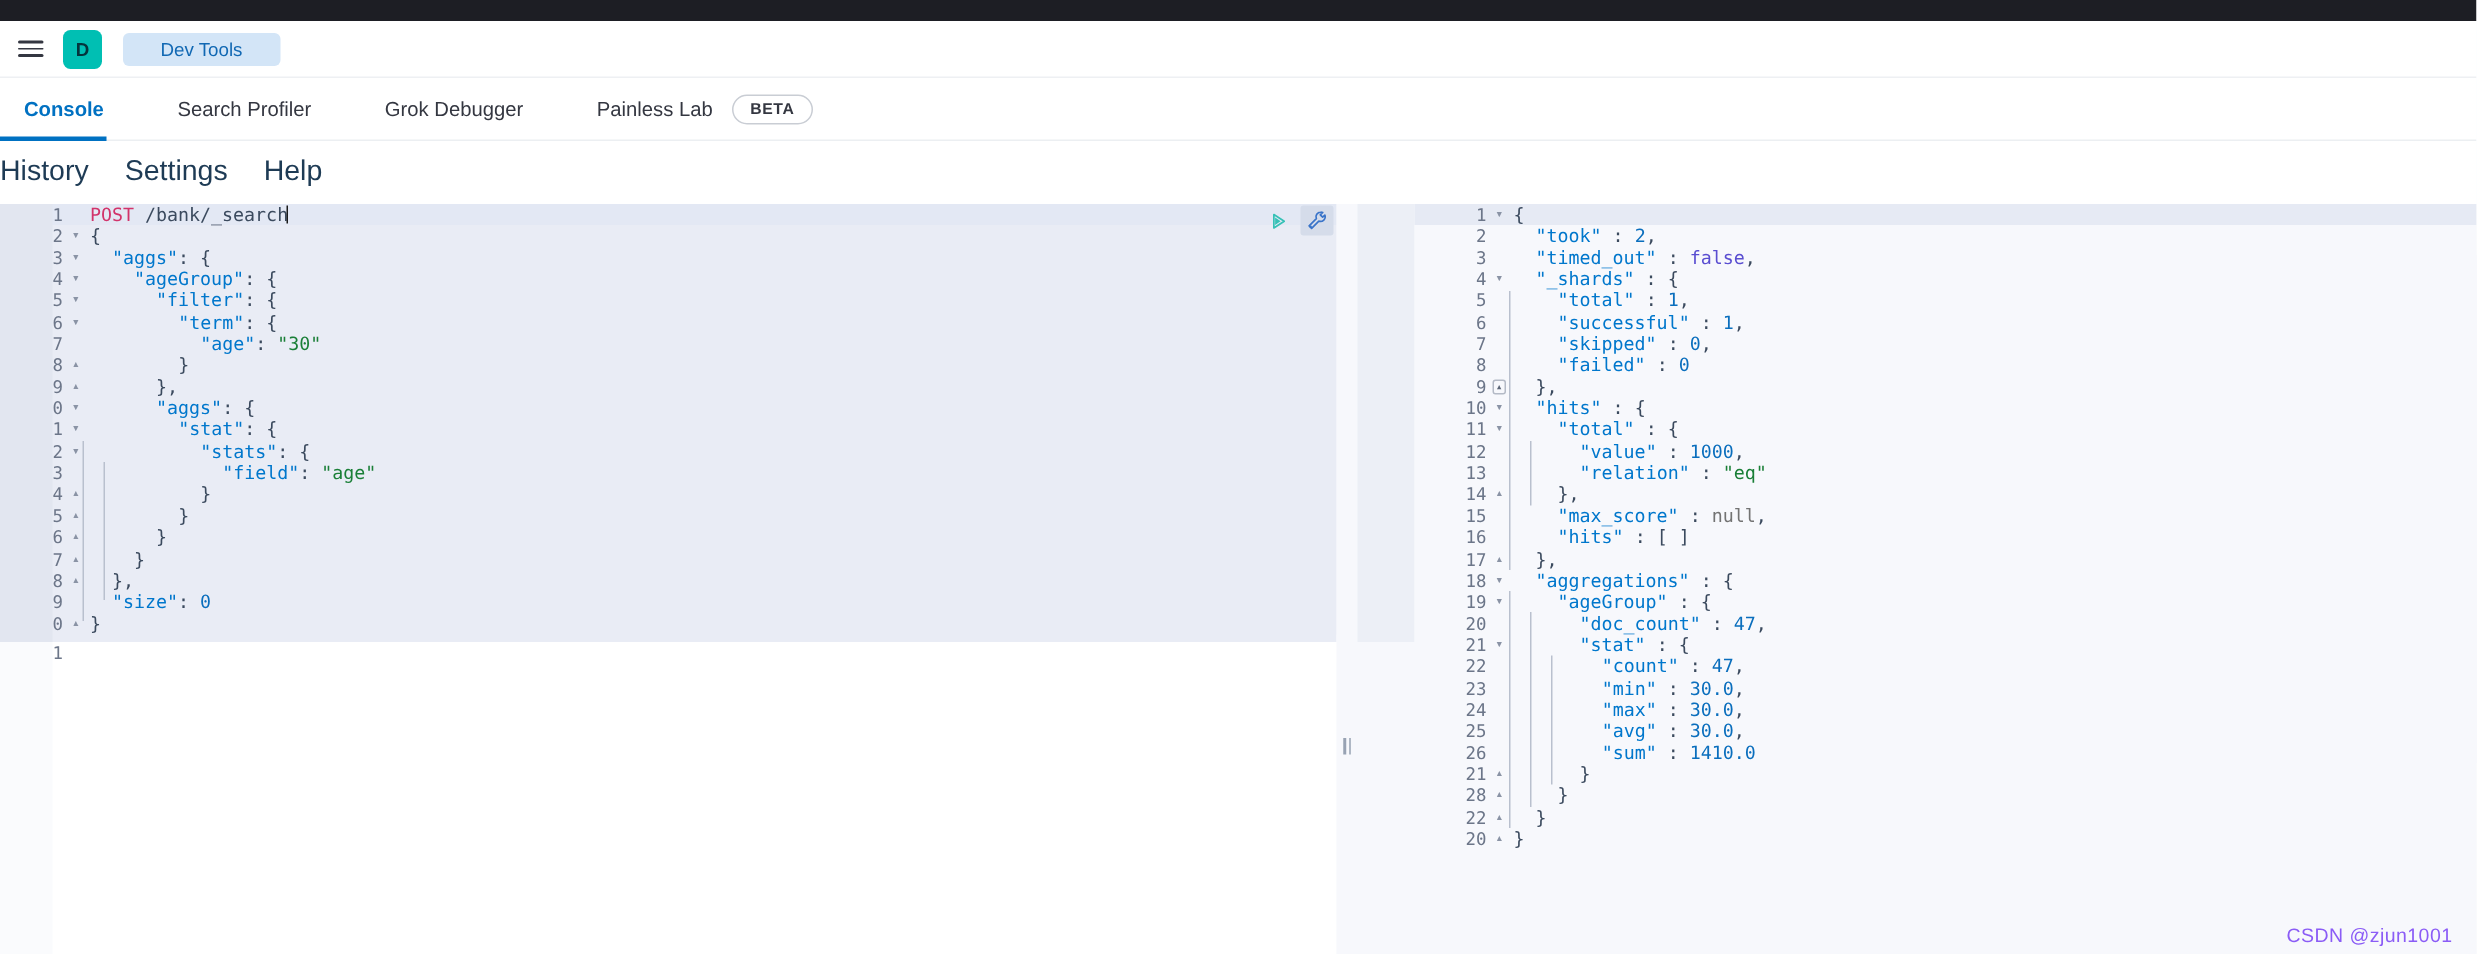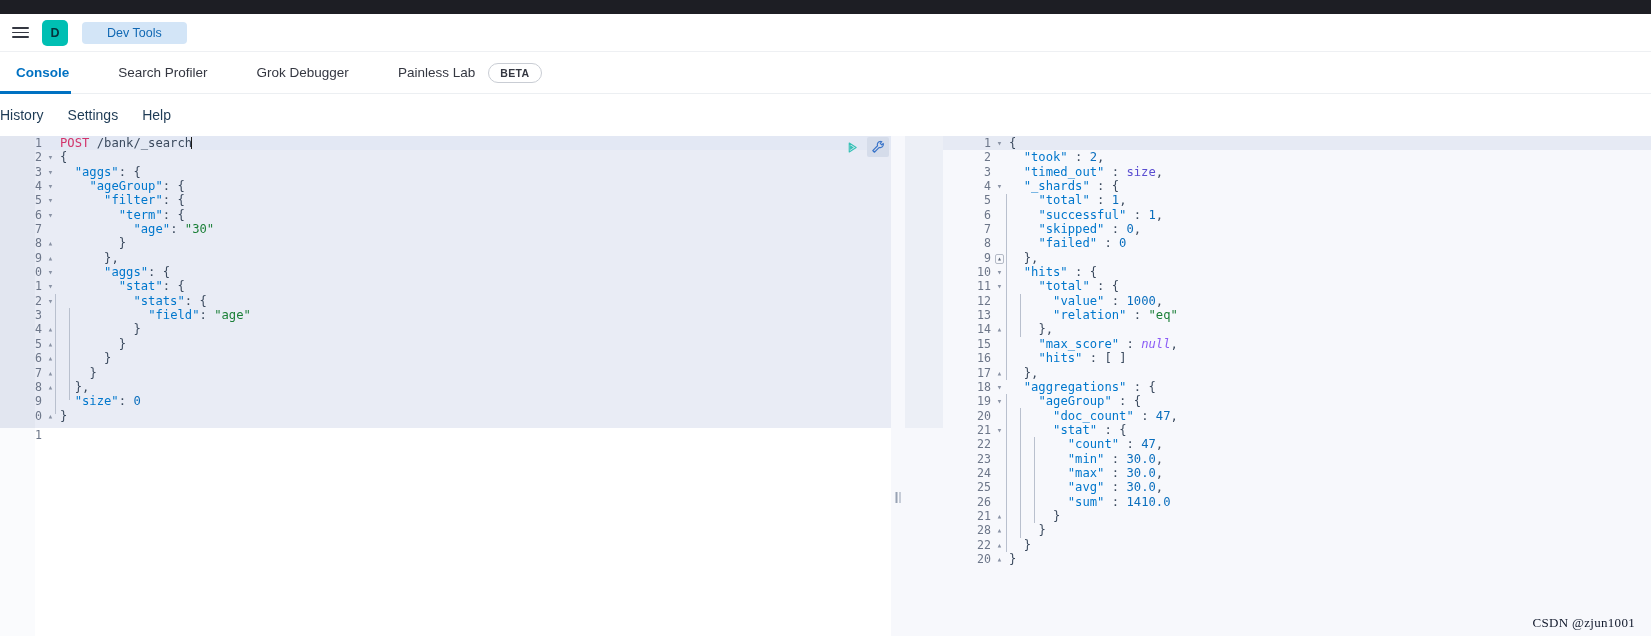--- a/index.html
+++ b/index.html
@@ -110,21 +110,21 @@
   }
 
   
   .sub-nav {
     height: 42px;
     display: flex;
     align-items: center;
     background: #ffffff;
   }
   .sub-nav-item {
-    font-size: 14px;
+    font-size: 19px;
     color: #1e3b55;
     margin-right: 24px;
     cursor: pointer;
   }
 
   
   .editors {
     display: flex;
     height: 504px;
     width: 100%;
@@ -234,21 +234,21 @@
     background: #fafbfd;
   }
 
   
   .t-method  { color: #d2336a; }
   .t-url     { color: #3b4a5e; }
   .t-key     { color: #0077cc; }
   .t-str     { color: #1a7f37; }
   .t-num     { color: #0a6ebd; }
   .t-bool    { color: #5a4ed1; }
-  .t-null    { color: #8b5cf6; font-style: italic; }
+  .t-null    { color: #737373; }
   .t-punc    { color: #3b4a5e; }
 
   .cursor-bar {
     display: inline-block;
     width: 1px;
     height: 12px;
     background: #1a1a1a;
     vertical-align: -2px;
     margin-left: -1px;
   }
@@ -307,24 +307,24 @@
     padding-right: 2px;
     font-size: 11.6px;
   }
 
   
   .watermark {
     position: absolute;
     right: 16px;
     bottom: 9px;
     font-size: 13px;
-    color: #0f172a;
+    color: #8b5cf6;
     letter-spacing: 0.3px;
     pointer-events: none;
-    font-family: Liberation Serif, serif;
+    font-family: Liberation Sans, sans-serif;
   }
 </style>
 </head>
 <body>
 
 <div class="top-strip"></div>
 
 <div class="global-header">
   <div class="hamburger">
     <span></span>
@@ -420,21 +420,21 @@
   </div>
 
   <div class="pane-right">
     <div class="resp-strip">
       <div class="resp-strip-hi"></div>
     </div>
     <div class="resp-editor code-area">
       <div id="resp-lines">
           <div class="code-row active-line"><span class="resp-gutter-num">1</span><span class="fold">▾</span><span class="code-text"><span class="t-punc">{</span></span></div>
           <div class="code-row"><span class="resp-gutter-num">2</span><span class="fold"></span><span class="code-text"><span class="t-punc"> </span><span class="t-punc"> </span><span class="t-key">"took"</span><span class="t-punc"> </span><span class="t-punc">:</span><span class="t-punc"> </span><span class="t-num">2</span><span class="t-punc">,</span></span></div>
-          <div class="code-row"><span class="resp-gutter-num">3</span><span class="fold"></span><span class="code-text"><span class="t-punc"> </span><span class="t-punc"> </span><span class="t-key">"timed_out"</span><span class="t-punc"> </span><span class="t-punc">:</span><span class="t-punc"> </span><span class="t-bool">size</span><span class="t-punc">,</span></span></div>
+          <div class="code-row"><span class="resp-gutter-num">3</span><span class="fold"></span><span class="code-text"><span class="t-punc"> </span><span class="t-punc"> </span><span class="t-key">"timed_out"</span><span class="t-punc"> </span><span class="t-punc">:</span><span class="t-punc"> </span><span class="t-bool">false</span><span class="t-punc">,</span></span></div>
           <div class="code-row"><span class="resp-gutter-num">4</span><span class="fold">▾</span><span class="code-text"><span class="t-punc"> </span><span class="t-punc"> </span><span class="t-key">"_shards"</span><span class="t-punc"> </span><span class="t-punc">:</span><span class="t-punc"> </span><span class="t-punc">{</span></span></div>
           <div class="code-row"><span class="resp-gutter-num">5</span><span class="fold"></span><span class="code-text"><span class="t-punc"> </span><span class="t-punc"> </span><span class="t-punc"> </span><span class="t-punc"> </span><span class="t-key">"total"</span><span class="t-punc"> </span><span class="t-punc">:</span><span class="t-punc"> </span><span class="t-num">1</span><span class="t-punc">,</span></span></div>
           <div class="code-row"><span class="resp-gutter-num">6</span><span class="fold"></span><span class="code-text"><span class="t-punc"> </span><span class="t-punc"> </span><span class="t-punc"> </span><span class="t-punc"> </span><span class="t-key">"successful"</span><span class="t-punc"> </span><span class="t-punc">:</span><span class="t-punc"> </span><span class="t-num">1</span><span class="t-punc">,</span></span></div>
           <div class="code-row"><span class="resp-gutter-num">7</span><span class="fold"></span><span class="code-text"><span class="t-punc"> </span><span class="t-punc"> </span><span class="t-punc"> </span><span class="t-punc"> </span><span class="t-key">"skipped"</span><span class="t-punc"> </span><span class="t-punc">:</span><span class="t-punc"> </span><span class="t-num">0</span><span class="t-punc">,</span></span></div>
           <div class="code-row"><span class="resp-gutter-num">8</span><span class="fold"></span><span class="code-text"><span class="t-punc"> </span><span class="t-punc"> </span><span class="t-punc"> </span><span class="t-punc"> </span><span class="t-key">"failed"</span><span class="t-punc"> </span><span class="t-punc">:</span><span class="t-punc"> </span><span class="t-num">0</span></span></div>
           <div class="code-row"><span class="resp-gutter-num">9</span><span class="fold boxed"><span>▴</span></span><span class="code-text"><span class="t-punc"> </span><span class="t-punc"> </span><span class="t-punc">}</span><span class="t-punc">,</span></span></div>
           <div class="code-row"><span class="resp-gutter-num">10</span><span class="fold">▾</span><span class="code-text"><span class="t-punc"> </span><span class="t-punc"> </span><span class="t-key">"hits"</span><span class="t-punc"> </span><span class="t-punc">:</span><span class="t-punc"> </span><span class="t-punc">{</span></span></div>
           <div class="code-row"><span class="resp-gutter-num">11</span><span class="fold">▾</span><span class="code-text"><span class="t-punc"> </span><span class="t-punc"> </span><span class="t-punc"> </span><span class="t-punc"> </span><span class="t-key">"total"</span><span class="t-punc"> </span><span class="t-punc">:</span><span class="t-punc"> </span><span class="t-punc">{</span></span></div>
           <div class="code-row"><span class="resp-gutter-num">12</span><span class="fold"></span><span class="code-text"><span class="t-punc"> </span><span class="t-punc"> </span><span class="t-punc"> </span><span class="t-punc"> </span><span class="t-punc"> </span><span class="t-punc"> </span><span class="t-key">"value"</span><span class="t-punc"> </span><span class="t-punc">:</span><span class="t-punc"> </span><span class="t-num">1000</span><span class="t-punc">,</span></span></div>
           <div class="code-row"><span class="resp-gutter-num">13</span><span class="fold"></span><span class="code-text"><span class="t-punc"> </span><span class="t-punc"> </span><span class="t-punc"> </span><span class="t-punc"> </span><span class="t-punc"> </span><span class="t-punc"> </span><span class="t-key">"relation"</span><span class="t-punc"> </span><span class="t-punc">:</span><span class="t-punc"> </span><span class="t-str">"eq"</span></span></div>

